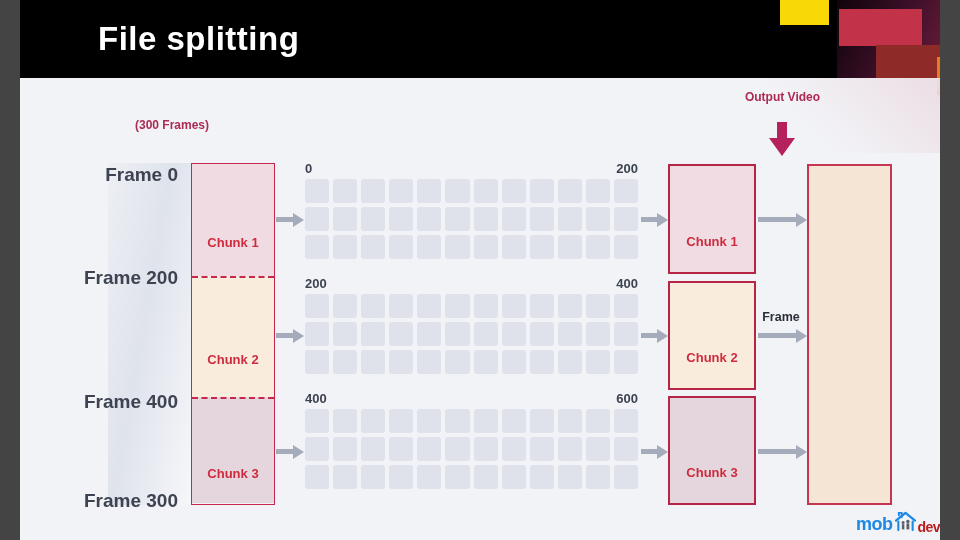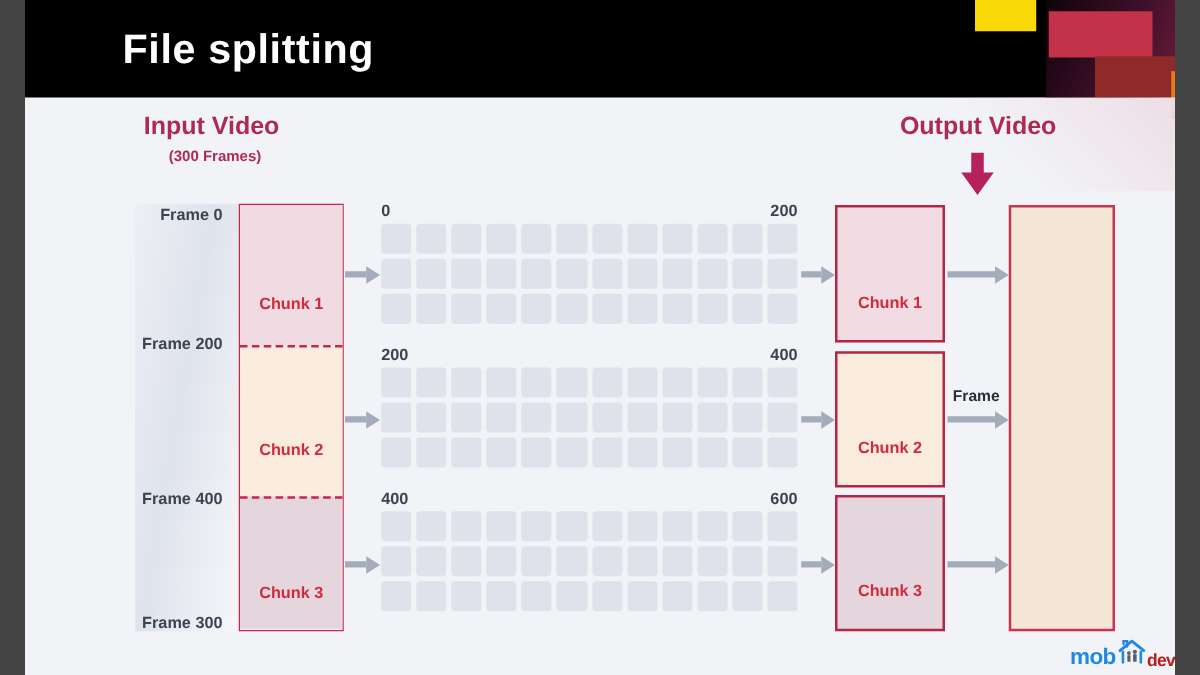--- a/index.html
+++ b/index.html
@@ -31,31 +31,31 @@
   .input-heading {
     position:absolute; left:95px; top:90px;
     color:#ad2a52; font-size:20px; font-weight:bold;
   }
   .input-subheading {
     position:absolute; left:115px; top:118px;
     color:#ad2a52; font-size:12px; font-weight:bold;
   }
   .output-heading {
     position:absolute; left:680px; top:90px; width:165px; text-align:center;
-    color:#ad2a52; font-size:20px; font-weight:bold;
+    color:#ad2a52; font-size:12px; font-weight:bold;
   }
   .down-arrow { position:absolute; left:747px; top:122px; }
   
   .frame-strip {
     position:absolute; left:88px; top:163px; width:83px; height:342px;
     background:linear-gradient(100deg,#edeff4 0%,#dfe3ec 45%,#f6f7fa 100%);
   }
   .frame-label {
     position:absolute; left:40px; width:118px; text-align:right;
-    color:#3d4350; font-size:13px; font-weight:bold;
+    color:#3d4350; font-size:19px; font-weight:bold;
   }
   
   .input-column {
     position:absolute; left:171px; top:163px; width:84px; height:342px;
     border:1.5px solid #c5274d;
   }
   .chunk-section { width:100%; display:flex; align-items:center; justify-content:center; }
   .sec1 { height:112px; background:#f0dbe2; }
   .sec2 { height:121px; background:#f9ecdc; border-top:2px dashed #c5274d; }
   .sec3 { height:106px; background:#e5d5dd; border-top:2px dashed #c5274d; }
@@ -106,21 +106,20 @@
 
   <div class="header-bar"></div>
   <div class="corner-gradient"></div>
   <div class="deco deco-yellow"></div>
   <div class="deco deco-red"></div>
   <div class="deco deco-darkred"></div>
   <div class="deco deco-orange"></div>
   <div class="pink-wash"></div>
   <div class="page-title">File splitting</div>
 
-  <div class="input-heading">Input Video</div>
   <div class="input-subheading">(300 Frames)</div>
   <div class="output-heading">Output Video</div>
   <div class="down-arrow">
     <svg width="30" height="34" viewBox="0 0 30 34">
       <path d="M10 0 H20 V16 H28 L15 34 L2 16 H10 Z" fill="#b5215b"></path>
     </svg>
   </div>
 
   <div class="frame-strip"></div>
   <div class="frame-label" style="top:164px">Frame 0</div>

